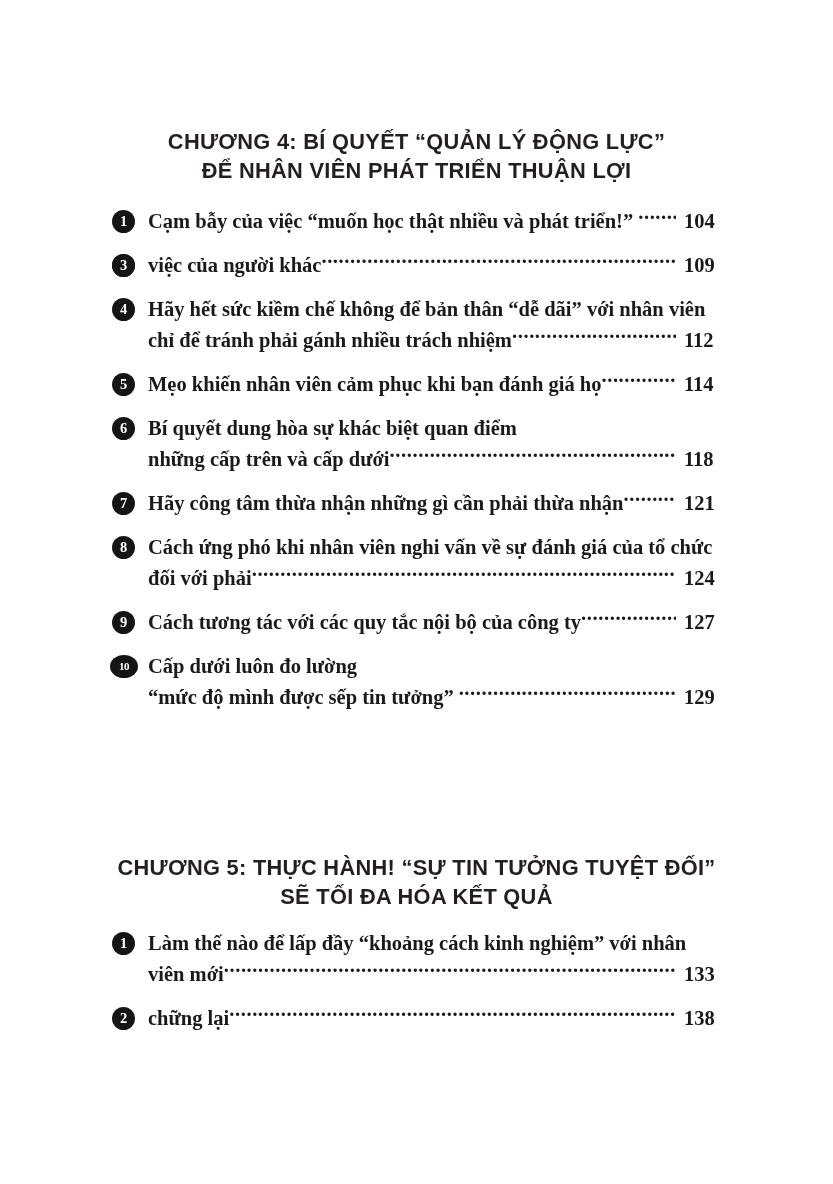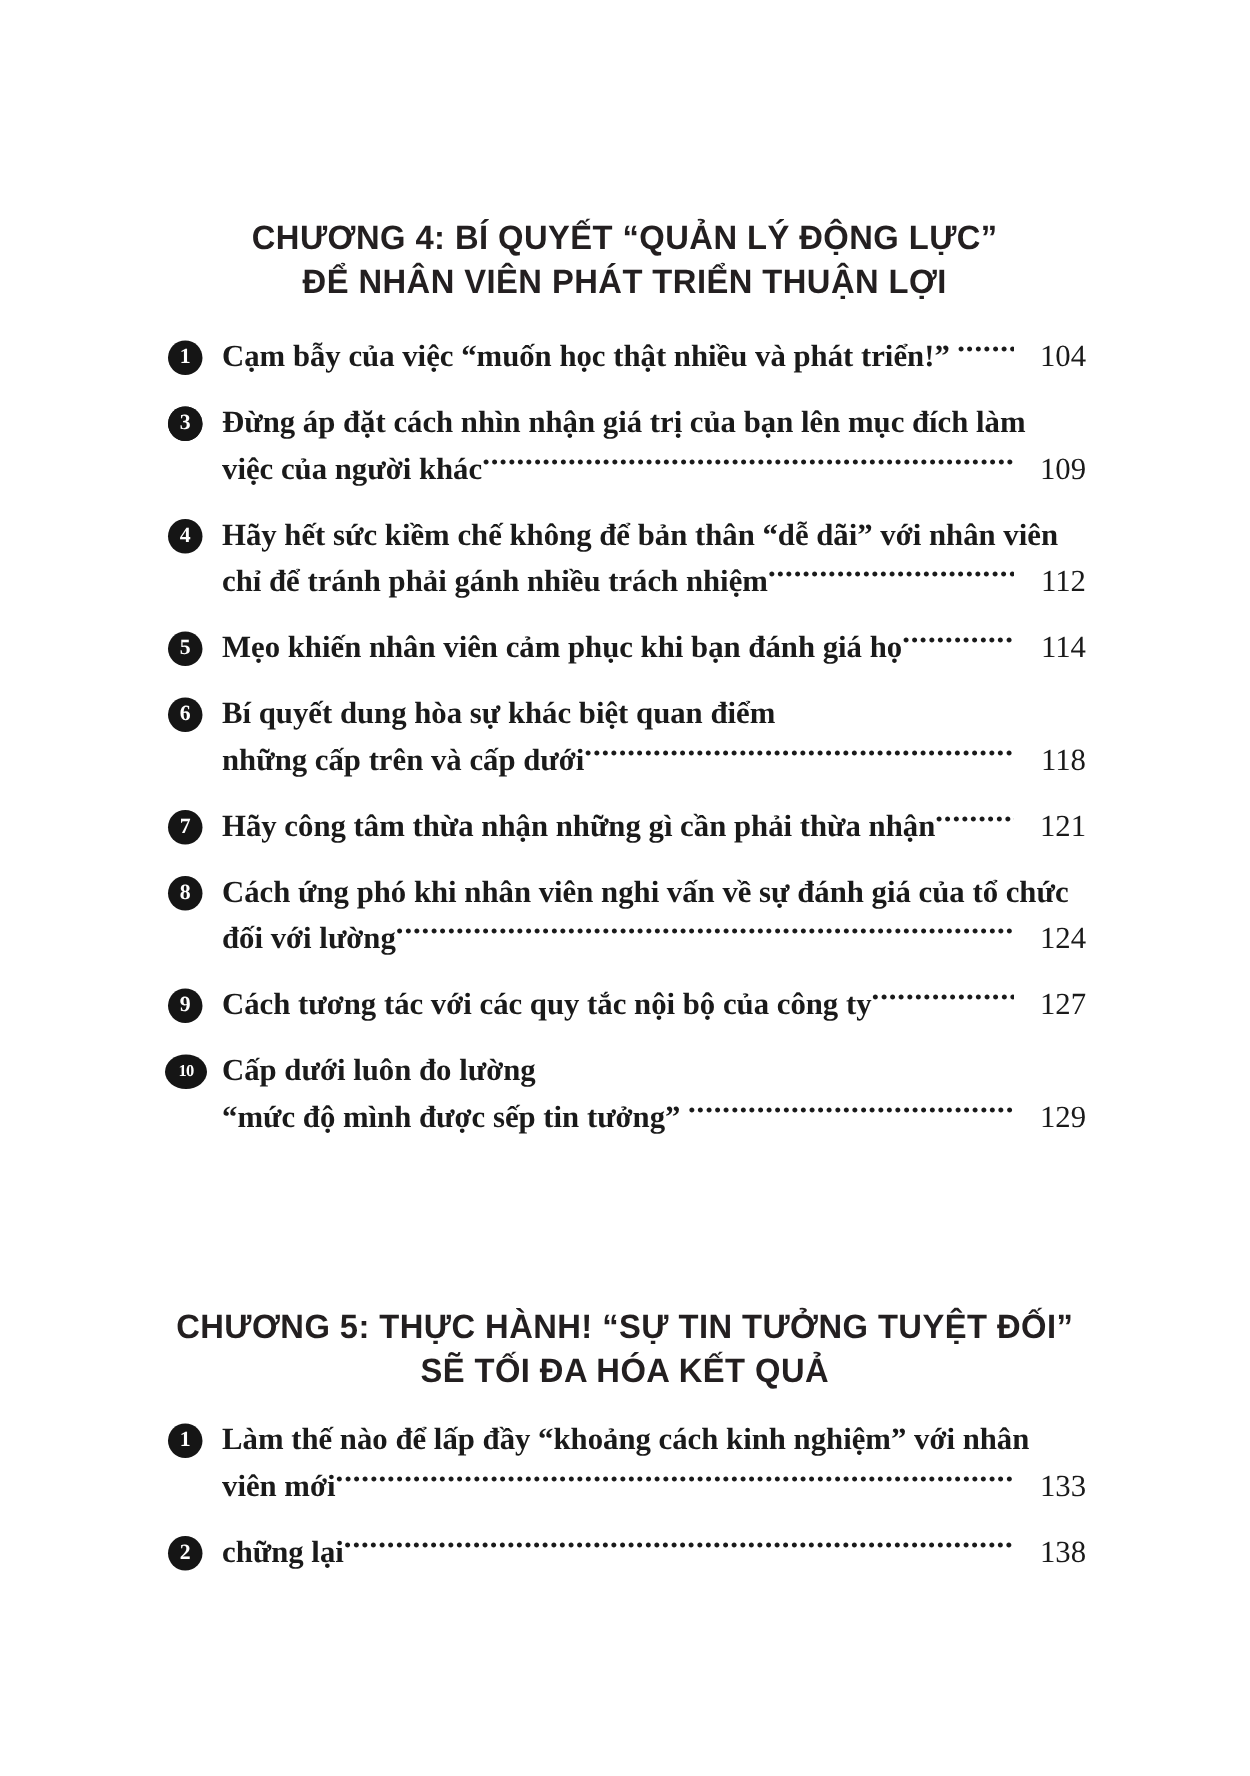--- a/index.html
+++ b/index.html
@@ -15,21 +15,20 @@
     overflow: hidden;
     font-family: "Liberation Serif", "DejaVu Serif", serif;
     color: #1a1a1a;
     -webkit-font-smoothing: antialiased;
   }
 
   .page {
     position: absolute;
     inset: 0;
     padding: 16px;
-    margin-top: 17px;
   }
 
   
   .chapter-heading {
     font-family: "Liberation Sans", "DejaVu Sans", sans-serif;
     font-weight: bold;
     text-align: center;
     color: #231f20;
     letter-spacing: 0.3px;
     line-height: 1.30;
@@ -126,23 +125,23 @@
     white-space: nowrap;
     font-weight: bold;
     font-size: 20.5px;
     letter-spacing: 0.6px;
     color: #1a1a1a;
   }
   .leader.gap { margin-left: 5px; }
 
   .page-num {
     flex: 0 0 auto;
-    font-weight: normal;
+    font-weight: bold;
     font-size: 20.5px;
-    text-align: right;
+    text-align: left;
     min-width: 40px;
     margin-left: 6px;
   }
 
   
   .entry-line.nolead .label { white-space: nowrap; }
 </style>
 </head>
 <body>
 
@@ -160,23 +159,20 @@
           <span class="label">Cạm bẫy của việc “muốn học thật nhiều và phát triển!”</span>
           <span class="leader gap"></span>
           <span class="page-num">104</span>
         </div>
       </div>
       <div class="toc-entry">
         <span class="entry-number">2</span>
       </div>
       <div class="toc-entry">
         <span class="entry-number">3</span>
-        <div class="entry-line nolead">
-          <span class="label">Đừng áp đặt cách nhìn nhận giá trị của bạn lên mục đích làm</span>
-        </div>
         <div class="entry-line">
           <span class="label">việc của người khác</span>
           <span class="leader"></span>
           <span class="page-num">109</span>
         </div>
       </div>
       <div class="toc-entry">
         <span class="entry-number">4</span>
         <div class="entry-line nolead">
           <span class="label">Hãy hết sức kiềm chế không để bản thân “dễ dãi” với nhân viên</span>
@@ -213,21 +209,21 @@
           <span class="leader"></span>
           <span class="page-num">121</span>
         </div>
       </div>
       <div class="toc-entry">
         <span class="entry-number">8</span>
         <div class="entry-line nolead">
           <span class="label">Cách ứng phó khi nhân viên nghi vấn về sự đánh giá của tổ chức</span>
         </div>
         <div class="entry-line">
-          <span class="label">đối với lường</span>
+          <span class="label">đối với phải</span>
           <span class="leader"></span>
           <span class="page-num">124</span>
         </div>
       </div>
       <div class="toc-entry">
         <span class="entry-number">9</span>
         <div class="entry-line">
           <span class="label">Cách tương tác với các quy tắc nội bộ của công ty</span>
           <span class="leader"></span>
           <span class="page-num">127</span>

